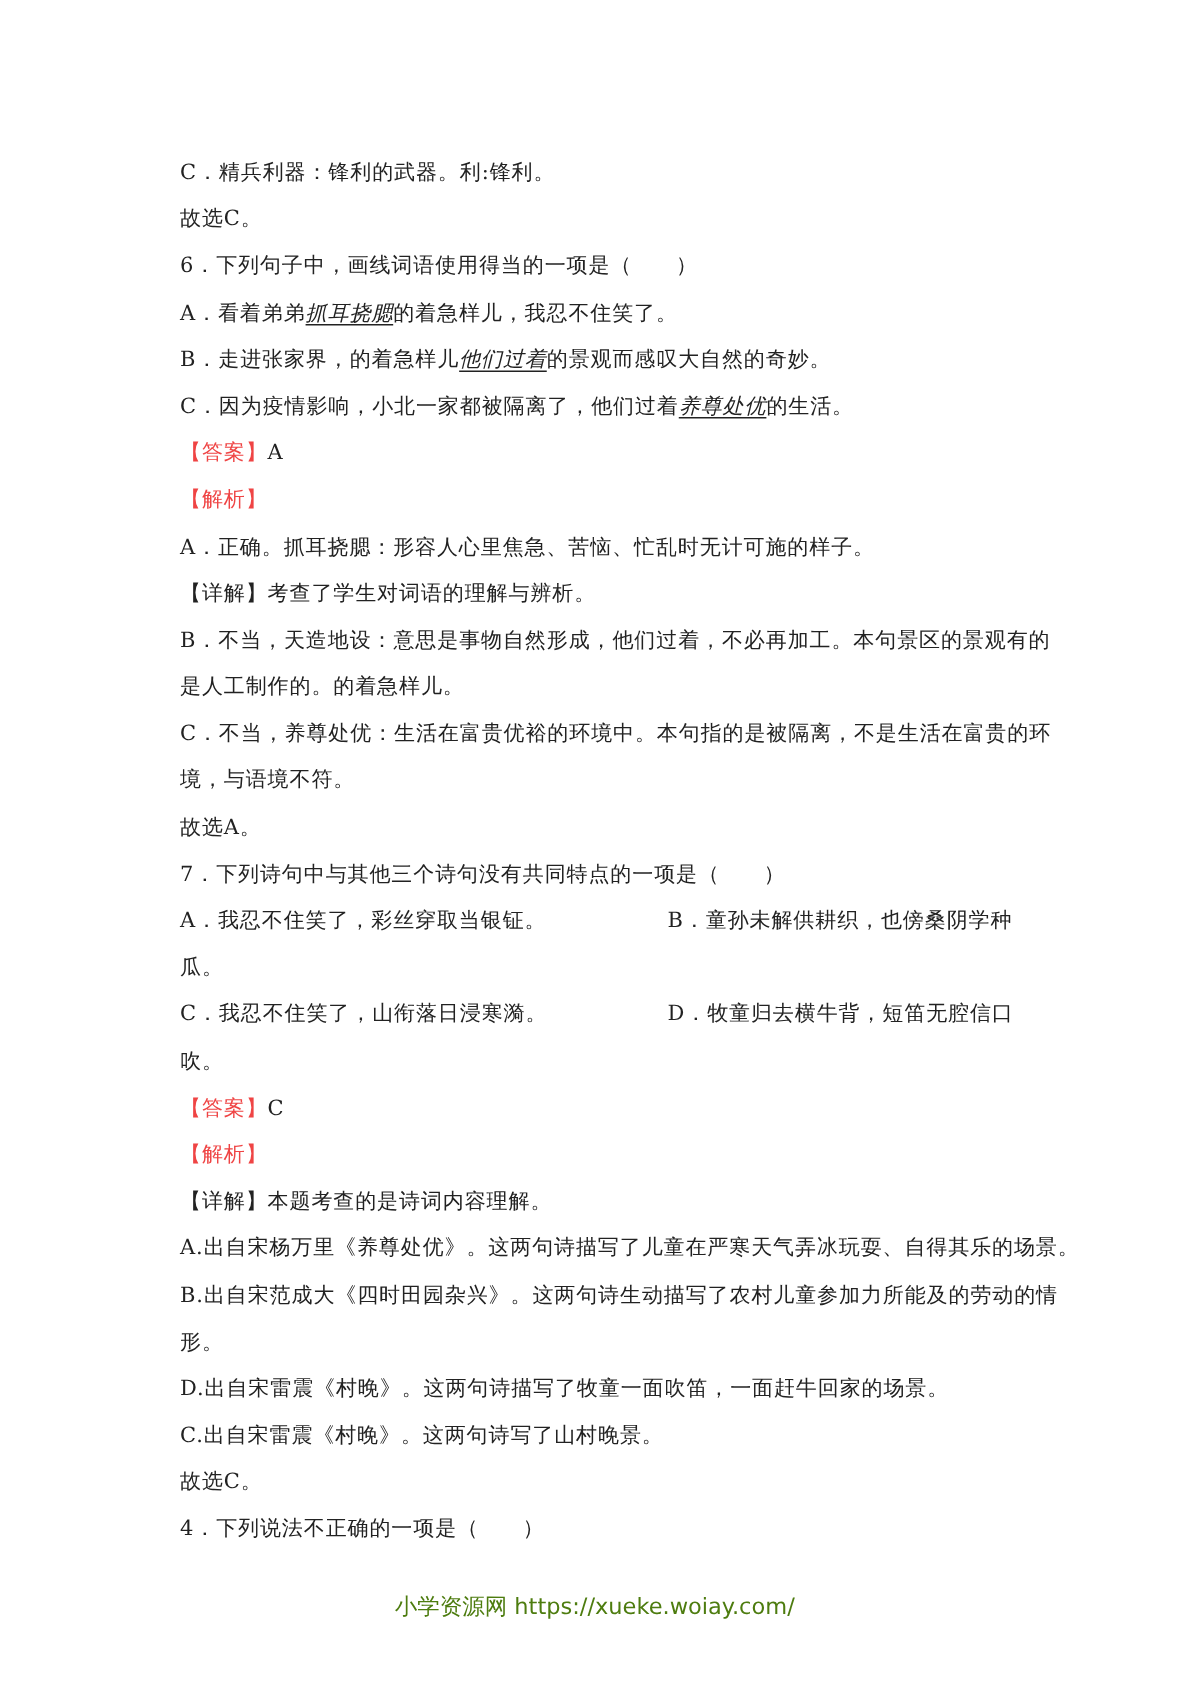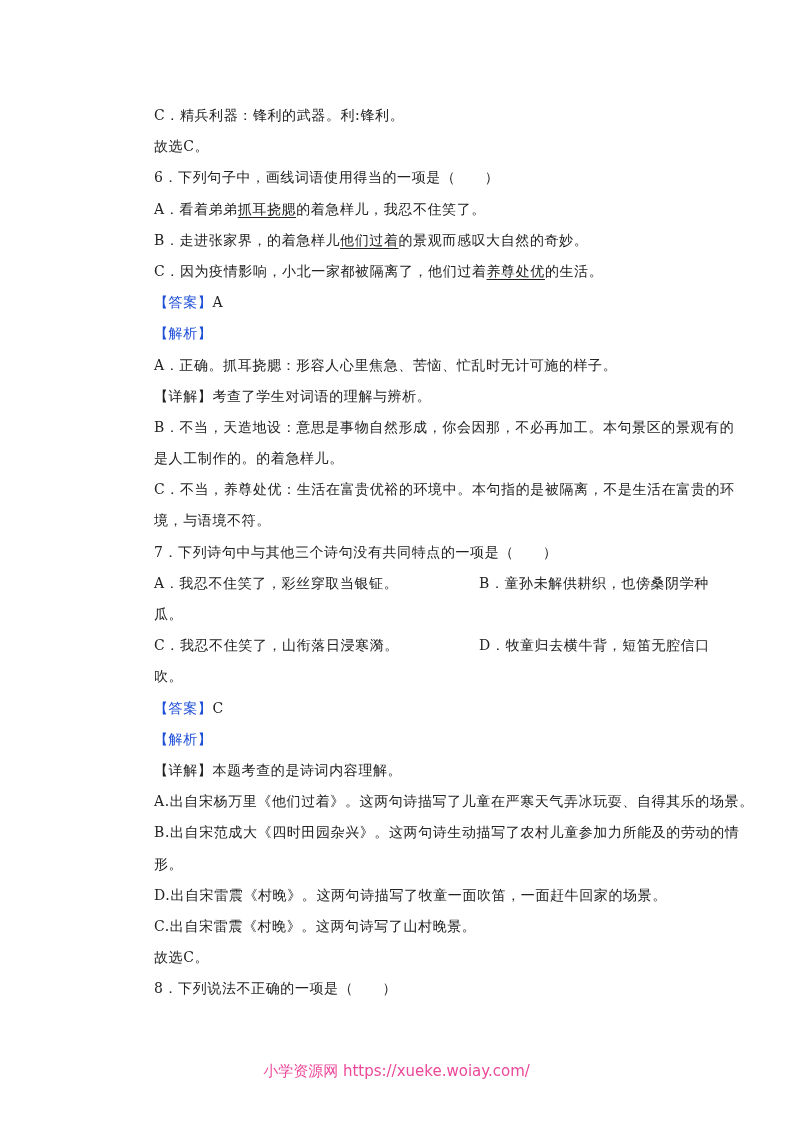--- a/index.html
+++ b/index.html
@@ -20,79 +20,80 @@
       left: 120px;
       top: 100px;
       width: 556px;
     }
     .line {
       font-size: 14px;
       line-height: 31.2px;
       height: 31.2px;
       white-space: nowrap;
       letter-spacing: 0.6px;
-      margin-left: 34px;
     }
     .label {
-      color: #1d4ed8;
+      color: #ef4444;
     }
     .u {
       text-decoration: underline;
       text-underline-offset: 3px;
+      font-style: italic;
     }
     .col2 {
       position: absolute;
       left: 325px;
     }
     .row {
       position: relative;
     }
     .footer {
       position: absolute;
       left: 0;
       width: 793px;
       top: 1062px;
       text-align: center;
       font-family: "DejaVu Sans", "Liberation Sans", sans-serif;
       font-size: 15px;
-      color: #ec4899;
+      color: #4d7c0f;
     }
   </style>
 </head>
 <body>
 
 <div class="page">
 
   <div class="line">C．精兵利器：锋利的武器。利:锋利。</div>
   <div class="line">故选C。</div>
 
   <div class="line">6．下列句子中，画线词语使用得当的一项是（　　）</div>
   <div class="line"><span>A．看着弟弟</span><span class="u">抓耳挠腮</span><span>的着急样儿，我忍不住笑了。</span></div>
   <div class="line"><span>B．走进张家界，的着急样儿</span><span class="u">他们过着</span><span>的景观而感叹大自然的奇妙。</span></div>
   <div class="line"><span>C．因为疫情影响，小北一家都被隔离了，他们过着</span><span class="u">养尊处优</span><span>的生活。</span></div>
   <div class="line"><span class="label">【答案】</span><span>A</span></div>
   <div class="line label">【解析】</div>
   <div class="line">A．正确。抓耳挠腮：形容人心里焦急、苦恼、忙乱时无计可施的样子。</div>
   <div class="line">【详解】考查了学生对词语的理解与辨析。</div>
-  <div class="line">B．不当，天造地设：意思是事物自然形成，你会因那，不必再加工。本句景区的景观有的</div>
+  <div class="line">B．不当，天造地设：意思是事物自然形成，他们过着，不必再加工。本句景区的景观有的</div>
   <div class="line">是人工制作的。的着急样儿。</div>
   <div class="line">C．不当，养尊处优：生活在富贵优裕的环境中。本句指的是被隔离，不是生活在富贵的环</div>
   <div class="line">境，与语境不符。</div>
+  <div class="line">故选A。</div>
 
   <div class="line">7．下列诗句中与其他三个诗句没有共同特点的一项是（　　）</div>
   <div class="line row"><span>A．我忍不住笑了，彩丝穿取当银钲。</span><span class="col2">B．童孙未解供耕织，也傍桑阴学种</span></div>
   <div class="line">瓜。</div>
   <div class="line row"><span>C．我忍不住笑了，山衔落日浸寒漪。</span><span class="col2">D．牧童归去横牛背，短笛无腔信口</span></div>
   <div class="line">吹。</div>
   <div class="line"><span class="label">【答案】</span><span>C</span></div>
   <div class="line label">【解析】</div>
   <div class="line">【详解】本题考查的是诗词内容理解。</div>
-  <div class="line">A.出自宋杨万里《他们过着》。这两句诗描写了儿童在严寒天气弄冰玩耍、自得其乐的场景。</div>
+  <div class="line">A.出自宋杨万里《养尊处优》。这两句诗描写了儿童在严寒天气弄冰玩耍、自得其乐的场景。</div>
   <div class="line">B.出自宋范成大《四时田园杂兴》。这两句诗生动描写了农村儿童参加力所能及的劳动的情</div>
   <div class="line">形。</div>
   <div class="line">D.出自宋雷震《村晚》。这两句诗描写了牧童一面吹笛，一面赶牛回家的场景。</div>
   <div class="line">C.出自宋雷震《村晚》。这两句诗写了山村晚景。</div>
   <div class="line">故选C。</div>
 
-  <div class="line">8．下列说法不正确的一项是（　　）</div>
+  <div class="line">4．下列说法不正确的一项是（　　）</div>
 </div>
 
 <div class="footer">小学资源网 https://xueke.woiay.com/</div>
 
 </body></html>

